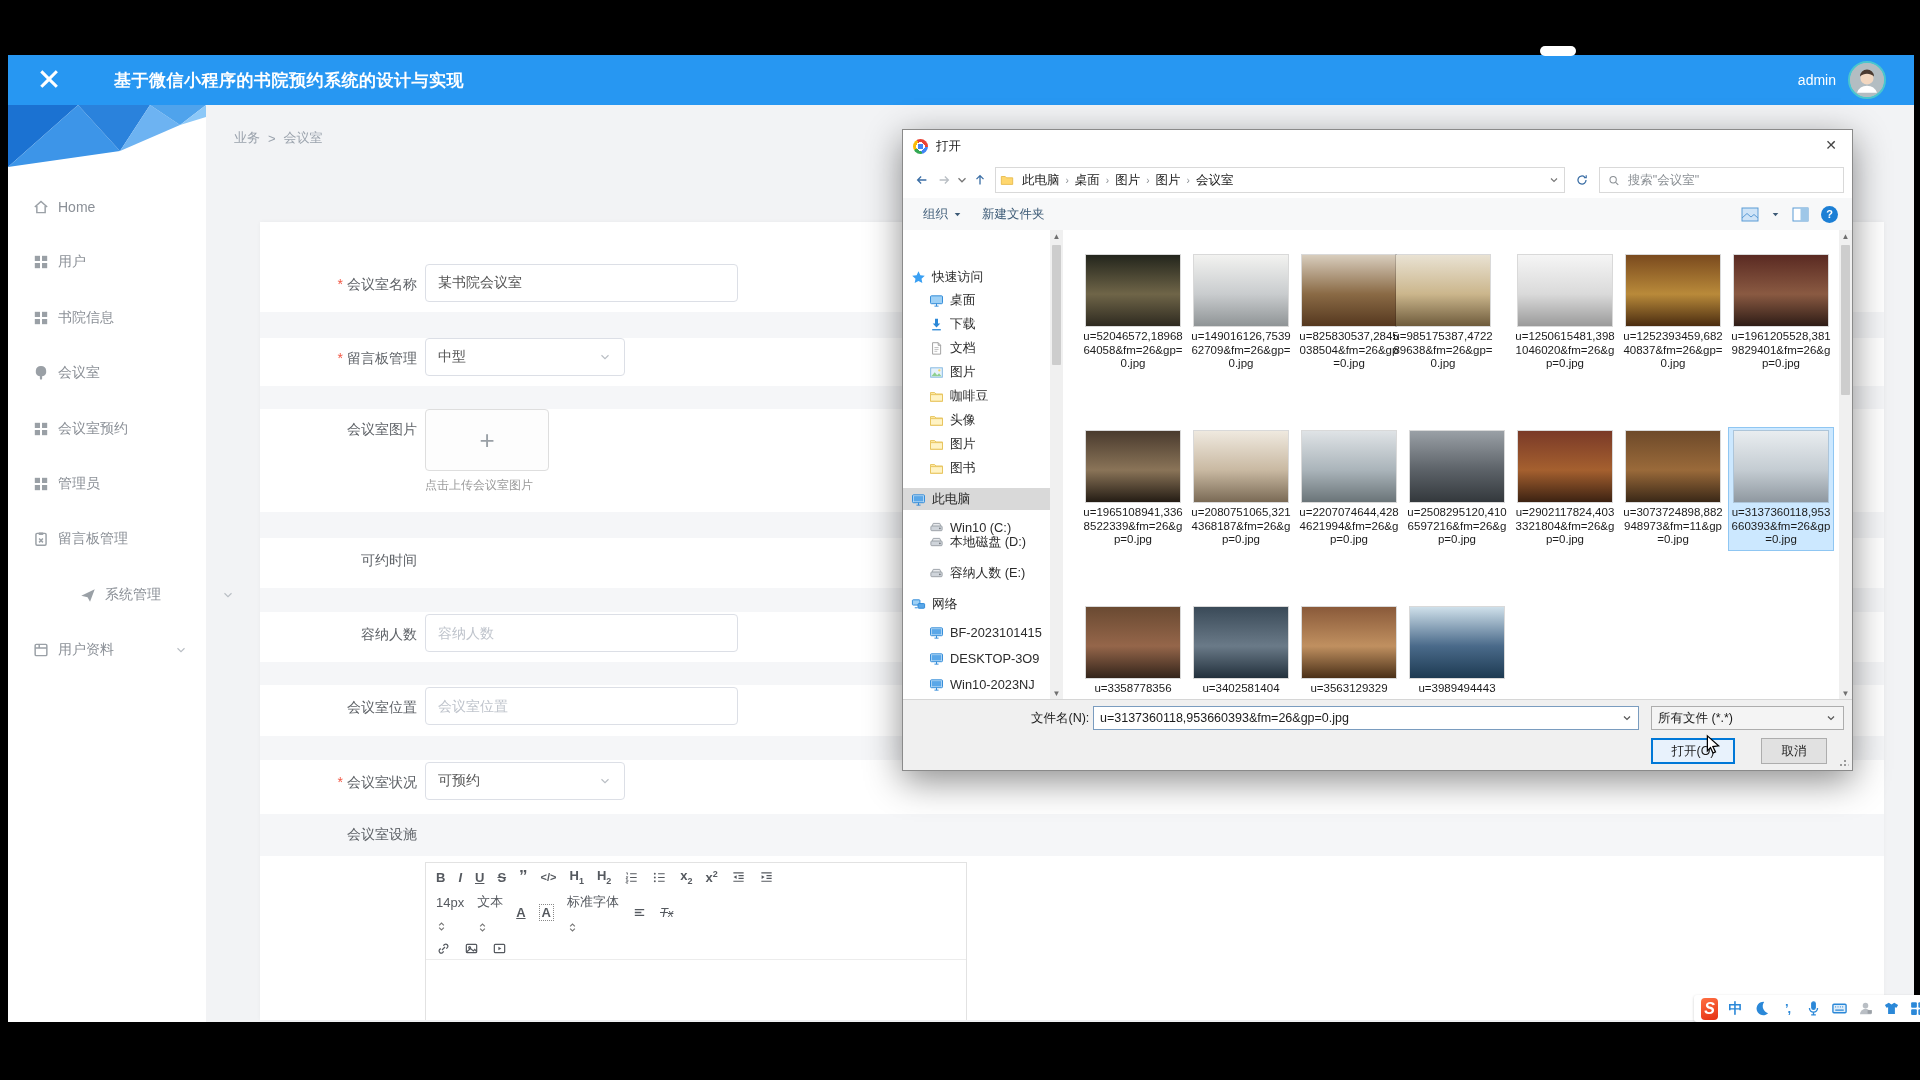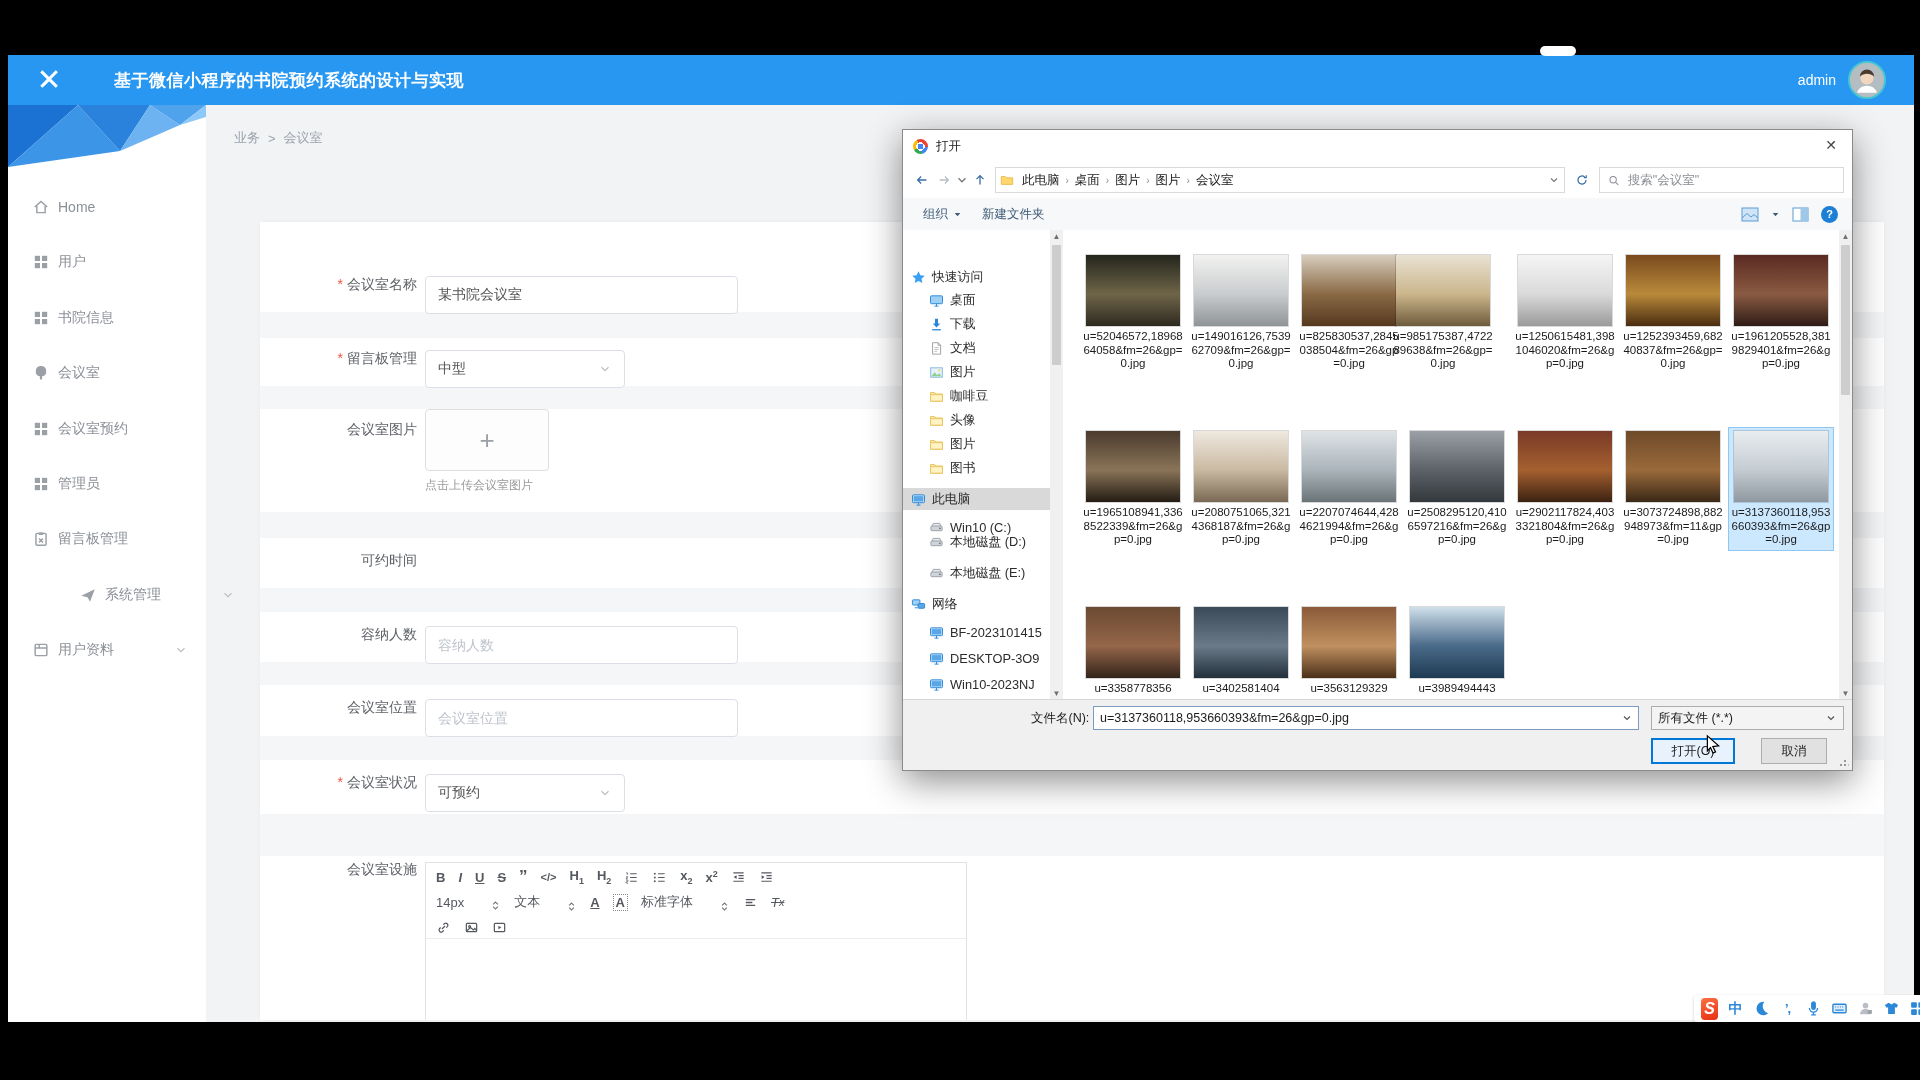--- a/index.html
+++ b/index.html
@@ -25,38 +25,38 @@
   .main{position:absolute;top:50px;left:198px;right:0;bottom:0;background:#f2f3f5;}
   .crumbs{position:absolute;top:24px;left:28px;font-size:13px;color:#9aa2ac;display:flex;gap:8px;align-items:center;}
   .card{position:absolute;left:54px;top:117px;right:30px;bottom:2px;background:#fff;overflow:hidden;box-shadow:0 0 4px rgba(0,0,0,.04);}
   .gap{position:absolute;left:0;right:0;background:#f5f6f8;}
   .frow{position:absolute;left:0;right:0;height:40px;}
   .flabel{position:absolute;left:0;width:157px;text-align:right;font-size:14px;color:#5f6368;line-height:40px;}
   .star{color:#f25643;margin-right:4px;}
   .star::before{content:"*";}
   .fctrl{position:absolute;left:165px;top:0;}
   .inp{height:38px;width:313px;border:1px solid #dcdfe6;border-radius:4px;background:#fff;
-       font-size:14px;color:#555;padding:0 12px;display:flex;align-items:center;box-sizing:border-box;margin-top:12px;}
+       font-size:14px;color:#555;padding:0 12px;display:flex;align-items:center;box-sizing:border-box;}
   input.inp{outline:none;}
   input.inp::placeholder{color:#bfc4cc;}
   .sel{width:200px;justify-content:space-between;color:#555;text-align:right;}
   .sel .chev{width:14px;height:14px;color:#b9bec4;}
   .dt{gap:8px;color:#5a5e66;}
   .dt .mini{width:15px;height:15px;color:#b9bec4;display:inline-flex;}
   .upbox{width:122px;height:60px;border:1px solid #dedede;border-radius:4px;background:#fdfdfd;
          display:flex;align-items:center;justify-content:center;font-size:26px;color:#9aa0a6;cursor:pointer;}
   .uphint{position:absolute;left:165px;top:68px;font-size:12px;color:#9b9b9b;}
   
   .ed{position:absolute;left:165px;top:640px;width:540px;border:1px solid #e2e2e2;background:#fff;}
   .ed-bar{padding:5px 10px 2px;display:flex;flex-wrap:wrap;align-items:center;column-gap:13px;row-gap:4px;color:#55595f;font-size:13px;}
   .ed-bar .tb{display:inline-flex;align-items:center;height:18px;cursor:pointer;color:#55595f;}
   .tb b{font-weight:bold;}
   .tb .gly{font-weight:bold;}
   .tb svg{width:15px;height:15px;}
-  .edsel{display:inline-flex;align-items:flex-end;gap:26px;cursor:pointer;}
+  .edsel{display:inline-flex;align-items:flex-start;gap:10px;cursor:pointer;flex-direction:column;}
   .edsel .ud{width:11px;height:11px;color:#777;}
   .ed-body{border-top:1px solid #ececec;height:84px;background:#fff;}
   .sub{font-size:9px;vertical-align:sub;}
   .sup{font-size:9px;vertical-align:super;}
   .tclean{text-decoration:line-through;font-style:italic;}
   
   .dlg{position:absolute;left:902px;top:129px;width:951px;height:642px;background:#f0f0f0;
        border:1px solid #8a8a8a;box-shadow:0 10px 34px rgba(0,0,0,.45);z-index:10;font-size:12.5px;color:#1b1b1b;box-sizing:border-box;}
   .dlg-title{position:absolute;top:0;left:0;right:0;height:32px;background:#fff;display:flex;align-items:center;gap:8px;padding-left:10px;}
   .chrome{width:15px;height:15px;border-radius:50%;
@@ -442,21 +442,21 @@
             <div class="flabel"><span class="star"></span><span>会议室状况</span></div>
             <div class="fctrl">
               <div class="inp sel">
                 <span>可预约</span>
                 <span class="chev"><svg viewBox="0 0 16 16" fill="none" stroke="currentColor" stroke-width="1.3">
                     <path d="M4 6l4 4 4-4"></path>
                   </svg></span>
               </div>
             </div>
           </div>
-          <div class="frow" style="top: 627px;">
+          <div class="frow" style="top: 592px;">
             <div class="flabel"><span>会议室设施</span></div>
             <div class="fctrl"></div>
           </div>
         </div>
     </div>
   </div>
 
   <div class="notch"></div>
 
   <div class="dlg">
@@ -683,21 +683,21 @@
             <span>本地磁盘 (D:)</span>
           </div>
           <div class="nav-item" style="top: 332px; left: 26px;">
             <span class="mini">
               <svg viewBox="0 0 16 16">
                 <path d="M3.4 6.4 4.5 3.6h7l1.1 2.8" fill="#e8eaed" stroke="#9aa0a6"></path>
                 <rect x="2" y="6.4" width="12" height="5" rx="1" fill="#cfd4da" stroke="#9aa0a6"></rect>
                 <circle cx="11.6" cy="8.9" r=".9" fill="#6b7075"></circle>
               </svg>
             </span>
-            <span>本地磁盘 (E:)</span>
+            <span>容纳人数 (E:)</span>
           </div>
           <div class="nav-item" style="top: 363px; left: 8px;">
             <span class="mini">
               <svg viewBox="0 0 16 16">
                 <rect x="1.5" y="3" width="8" height="5.6" rx=".8" fill="#9ed0f5" stroke="#2b88d8"></rect>
                 <rect x="7.5" y="7" width="7" height="5" rx=".8" fill="#5aa7e8" stroke="#2b88d8"></rect>
                 <path d="M4 11.5h3" stroke="#2b88d8"></path>
               </svg>
             </span>
             <span>网络</span>

